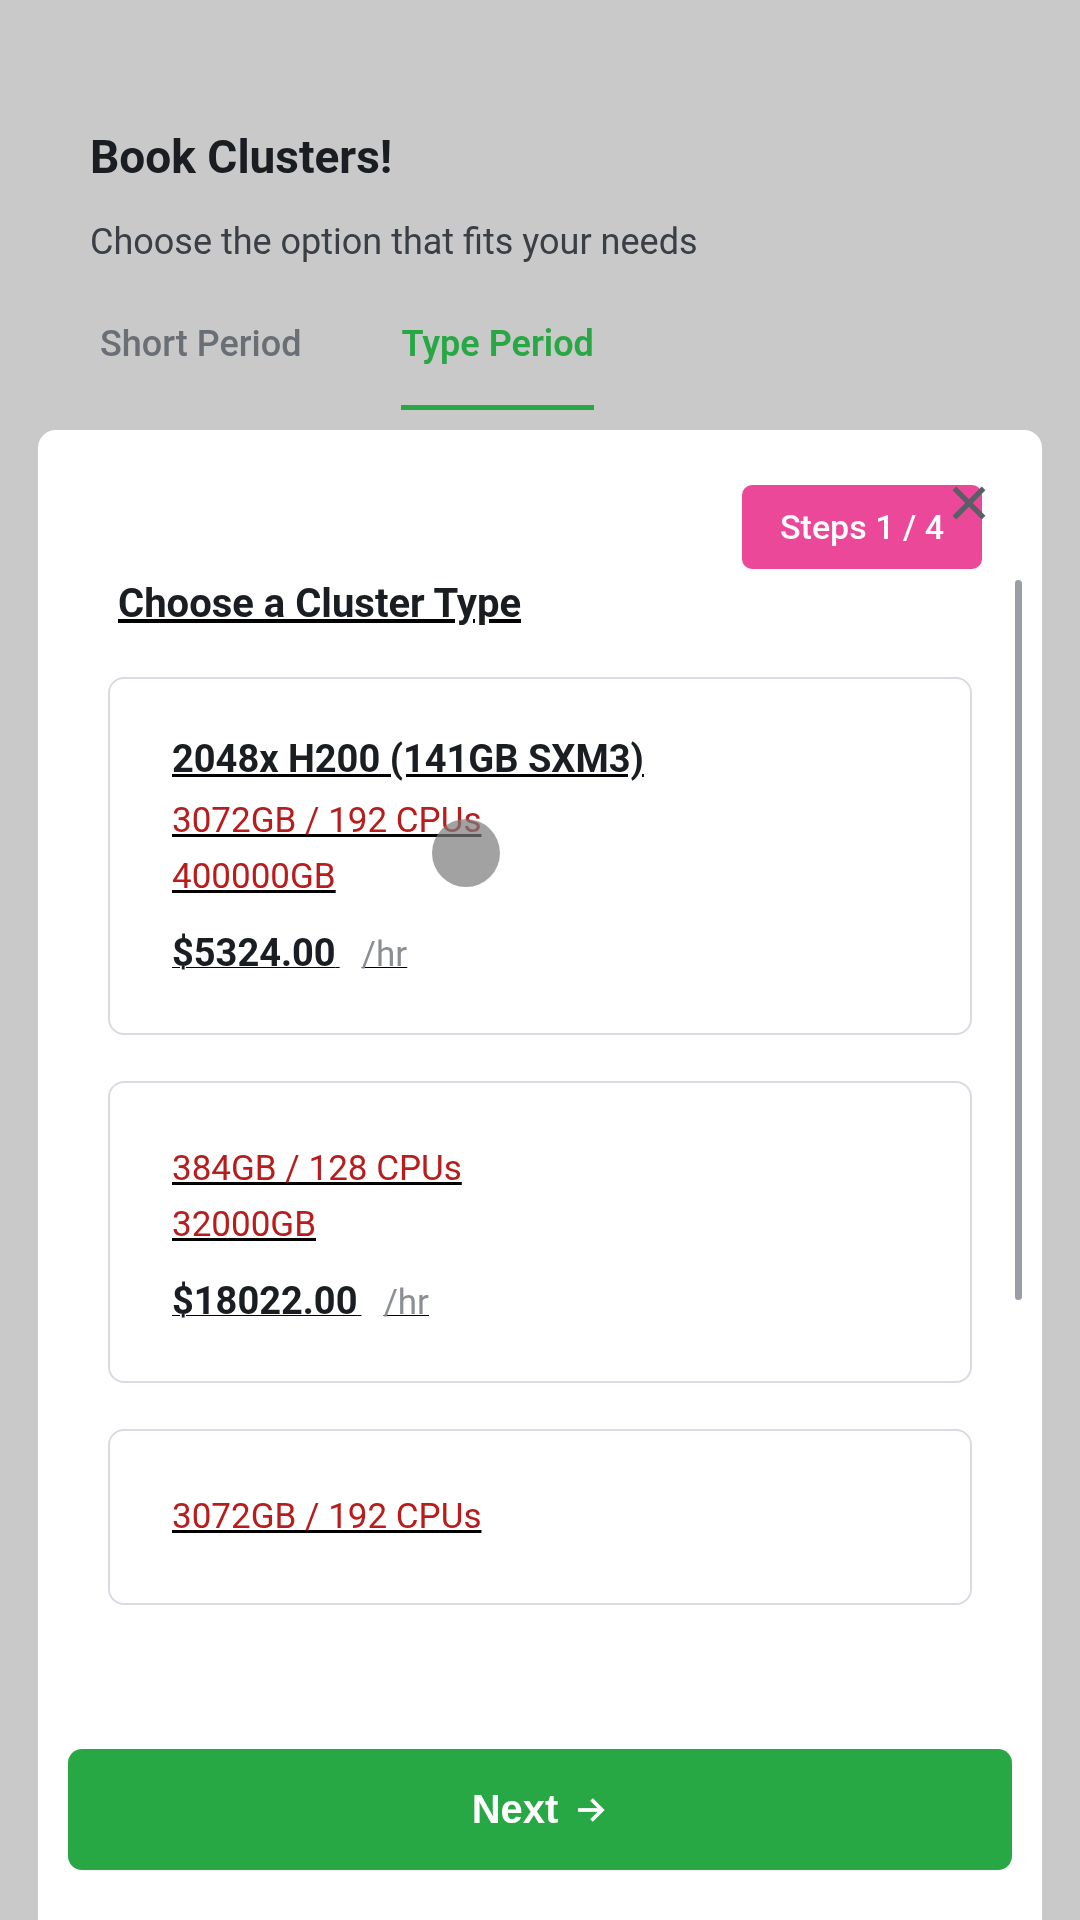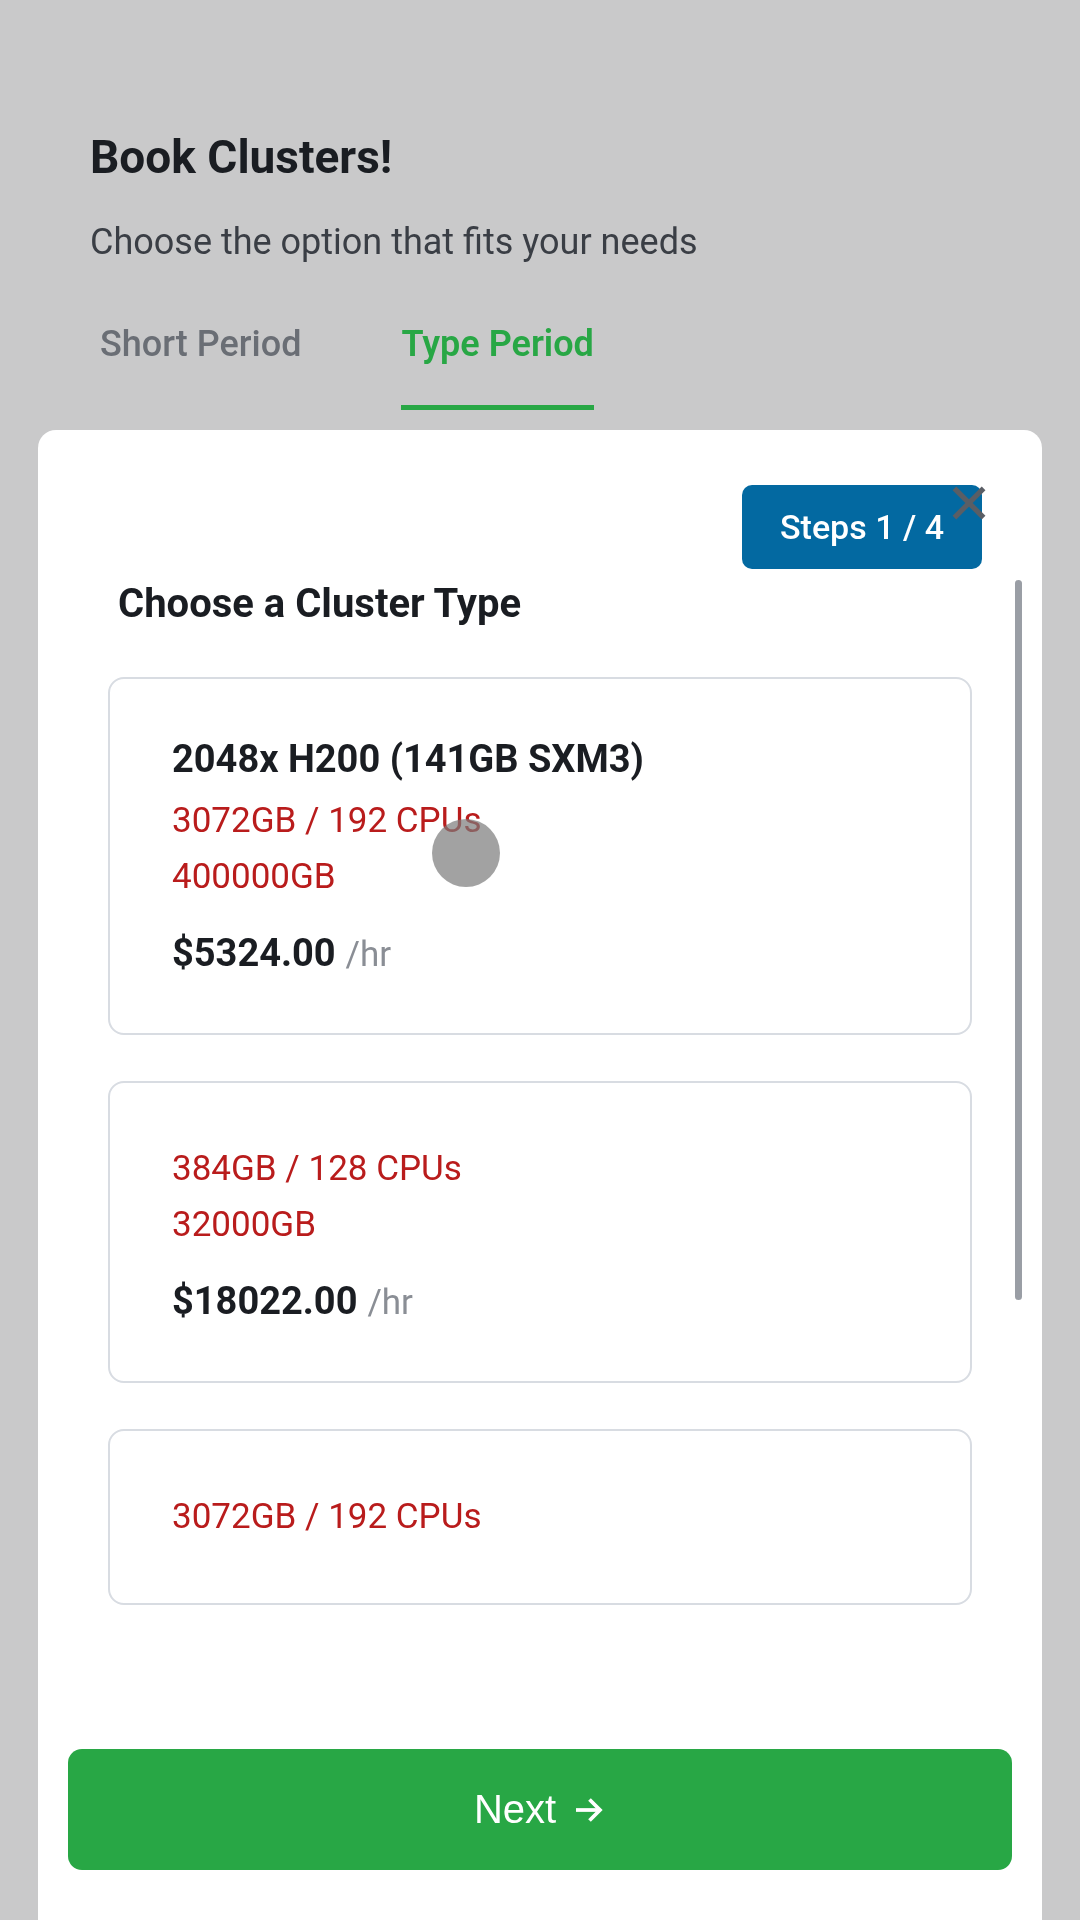--- a/index.html
+++ b/index.html
@@ -61,21 +61,21 @@
       flex-direction: column;
     }
     .panel-top {
       position: relative;
       height: 150px;
     }
     .step-badge {
       position: absolute;
       top: 55px;
       right: 60px;
-      background: #0369a1;
+      background: #ec4899;
       color: #ffffff;
       font-size: 34px;
       font-weight: 500;
       padding: 22px 38px;
       border-radius: 10px;
     }
     .close-btn {
       position: absolute;
       top: 48px;
       right: 48px;
@@ -90,20 +90,21 @@
     }
     .panel-body {
       flex: 1;
       position: relative;
       overflow: hidden;
     }
     .scroll-area {
       height: 100%;
       overflow-y: auto;
       padding: 0 70px;
+      text-decoration: underline;
     }
     .section-title {
       font-size: 40px;
       font-weight: 700;
       color: #1a1d22;
       margin-bottom: 50px;
       padding-left: 10px;
     }
     .options {
       display: flex;
@@ -134,21 +135,21 @@
     }
     .option-price {
       font-size: 38px;
       font-weight: 700;
       color: #1a1d22;
     }
     .option-unit {
       font-size: 35px;
       font-weight: 400;
       color: #8a8e95;
-      margin-left: 6px;
+      margin-left: 22px;
     }
     .scroll-indicator {
       position: absolute;
       top: 0;
       right: 20px;
       width: 7px;
       height: 720px;
       background: #9a9ea5;
       border-radius: 4px;
     }
@@ -156,21 +157,21 @@
       padding: 24px 30px 50px 30px;
     }
     .next-btn {
       background: #28a745;
       color: #ffffff;
       border: none;
       border-radius: 14px;
       width: 100%;
       padding: 38px 7px;
       font-size: 40px;
-      font-weight: 400;
+      font-weight: 700;
       display: flex;
       align-items: center;
       justify-content: center;
       gap: 14px;
       cursor: pointer;
     }
     .next-btn svg {
       width: 36px;
       height: 36px;
       stroke: #ffffff;

